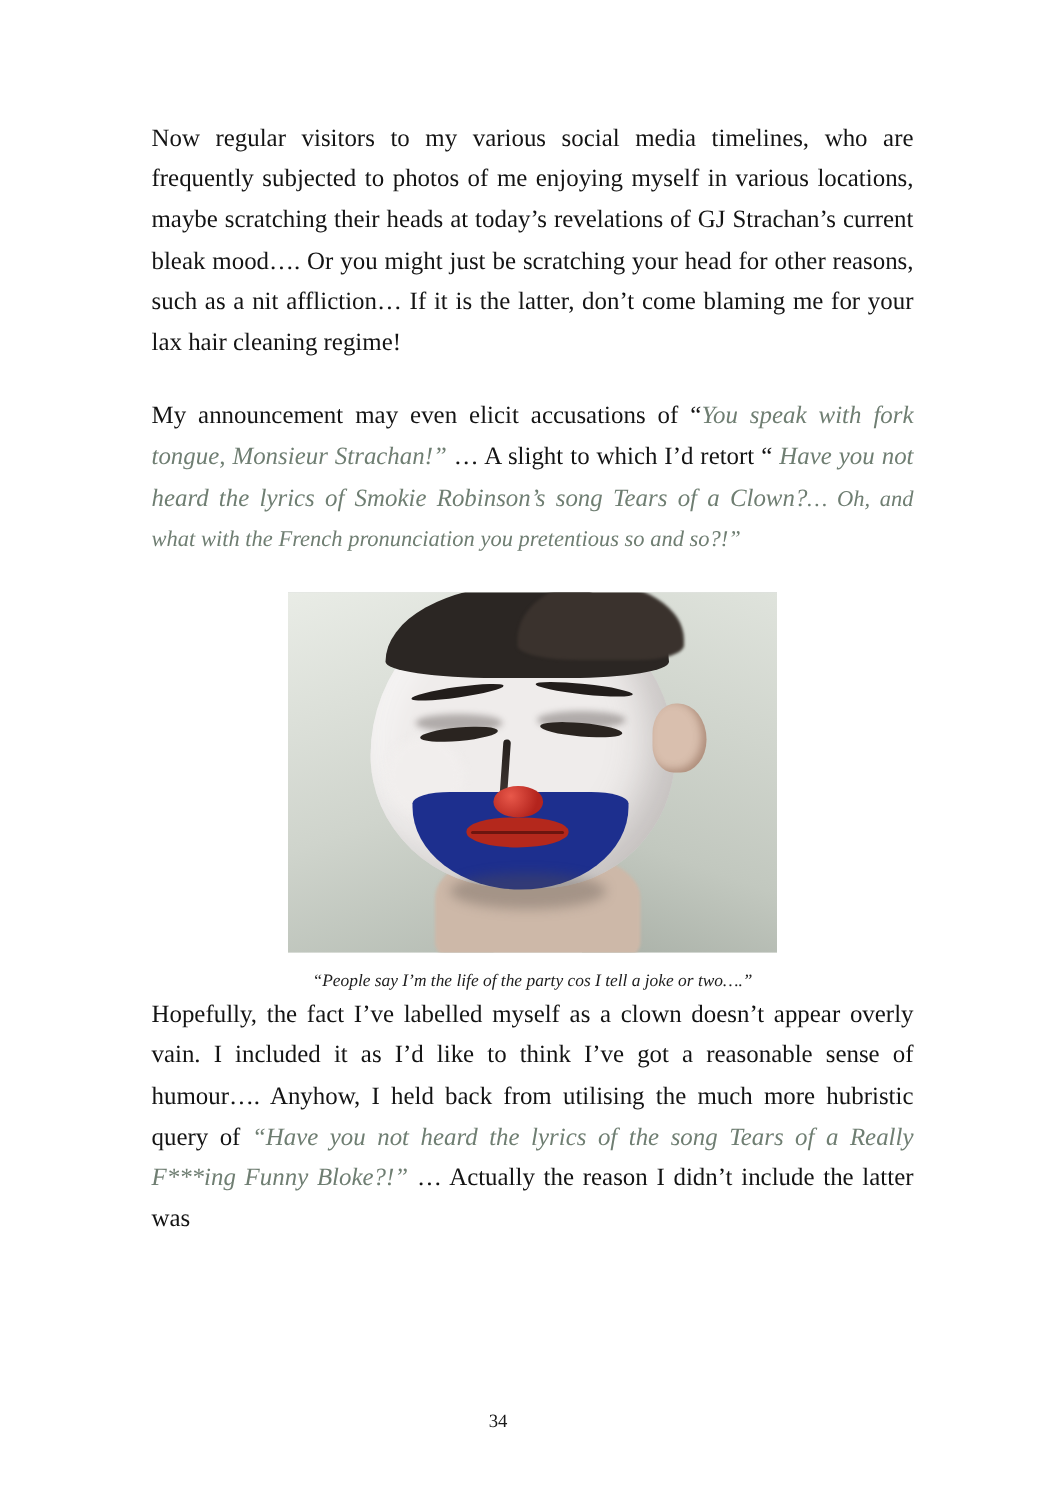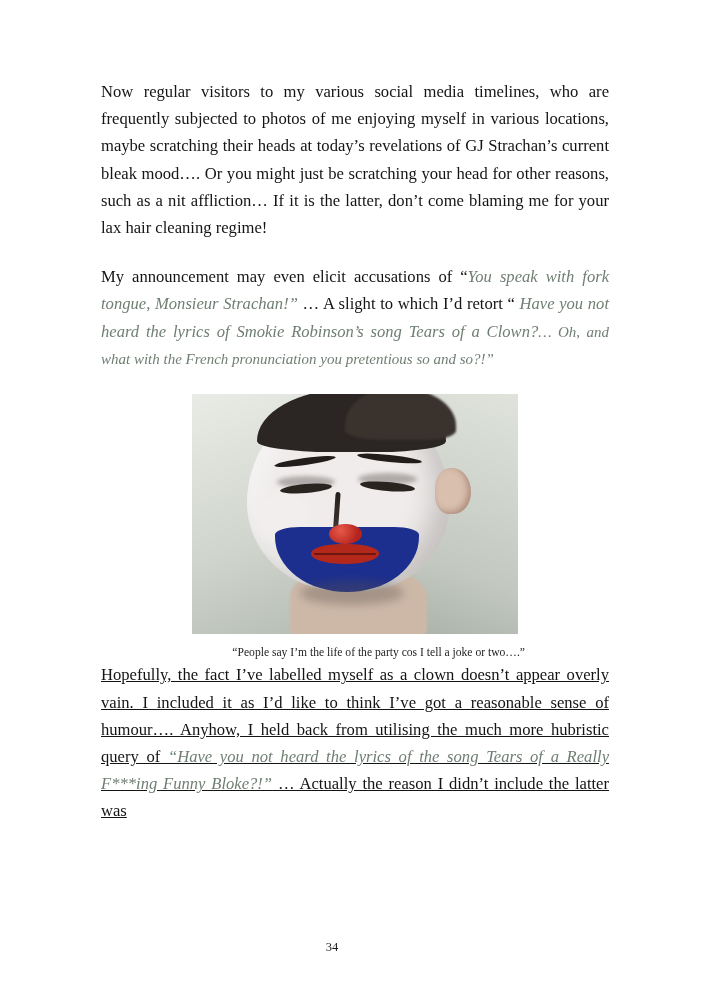--- a/index.html
+++ b/index.html
@@ -57,28 +57,28 @@
     height: 240px;
     margin: 0 auto;
     position: relative;
     overflow: hidden;
     background: #cfd3cd;
   }
   .caption {
     width: 340px;
     margin: 10px auto 0 auto;
     font-size: 11.6px;
+    font-style: italic;
     line-height: 1.5;
-    text-align: right;
+    text-align: center;
     color: #1d1d1d;
     font-family: "Liberation Serif", serif;
   }
   .after-figure {
     margin-top: 56px;
-    text-decoration: underline;
   }
   .page-number {
     position: absolute;
     left: 0;
     right: 0;
     top: 940px;
     text-align: center;
     font-size: 12.5px;
     color: #1a1a1a;
     font-family: "Liberation Serif", serif;

